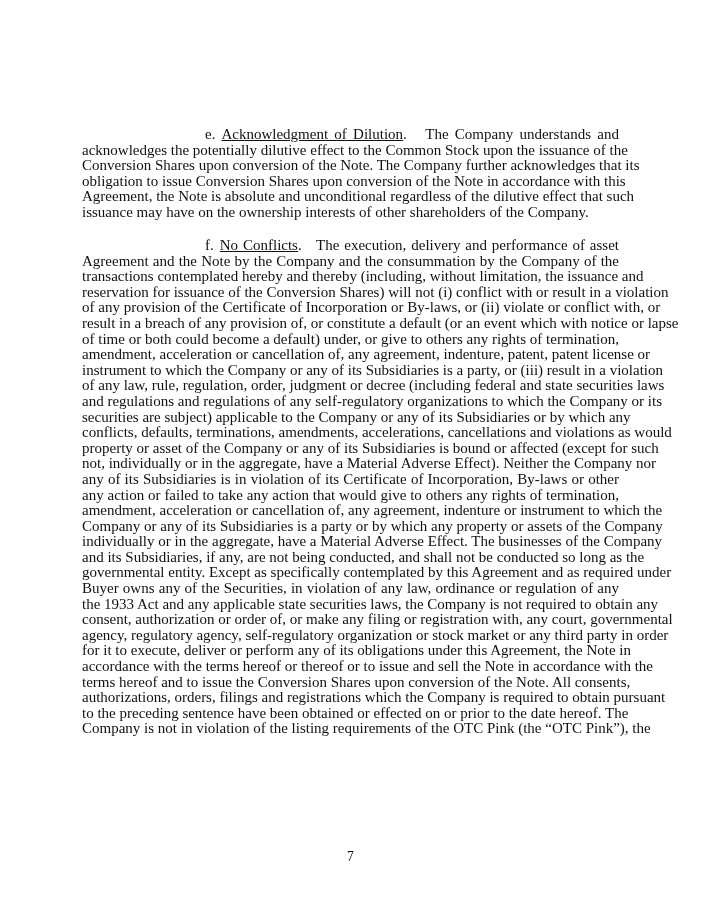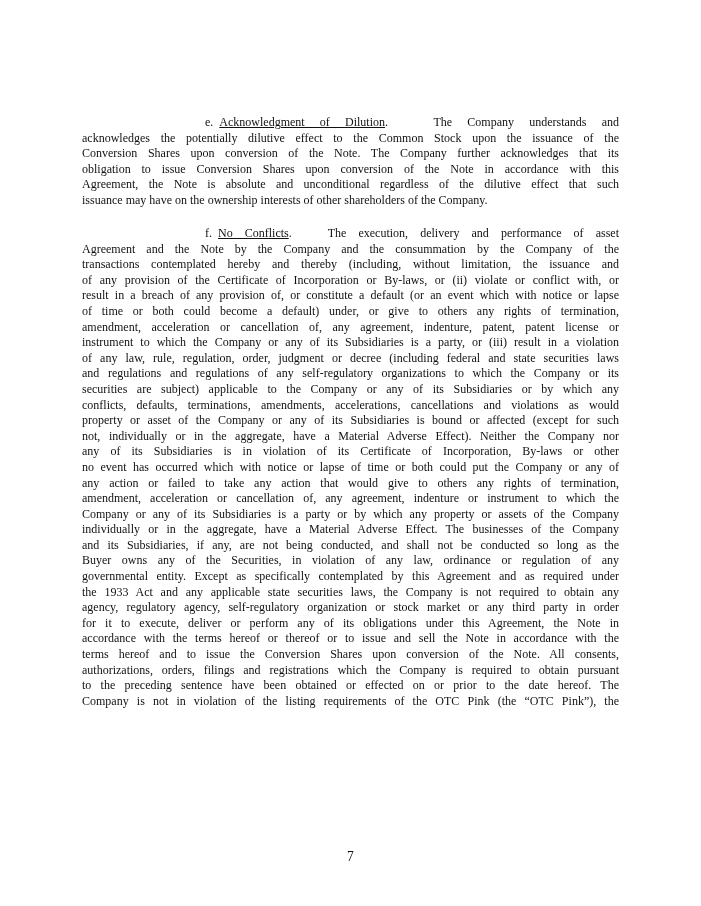--- a/index.html
+++ b/index.html
@@ -1,18 +1,18 @@
 <!DOCTYPE html>
 <html><head>
 <meta charset="utf-8">
 <style>
   html, body { margin: 0; padding: 0; background: #ffffff; }
   body { width: 701px; height: 906px; position: relative; overflow: hidden; }
   .page { position: absolute; left: 0; top: 0; width: 701px; height: 906px; background: #fff; }
-  .text { position: absolute; left: 82px; width: 537px; font-family: "Liberation Serif", "DejaVu Serif", serif; font-size: 12px; color: #111; }
+  .text { position: absolute; left: 82px; width: 537px; font-family: "Liberation Serif", "DejaVu Serif", serif; font-size: 15px; color: #111; margin-top: 12px; }
   .line { height: 15.6px; line-height: 15.6px; white-space: nowrap; text-align: justify; text-align-last: justify; }
   .line.last { text-align-last: left; }
   .line.first { padding-left: 123px; }
   .u { text-decoration: underline; text-underline-offset: 1px; }
   #para-e { top: 115px; }
   #para-f { top: 226px; }
   .pagenum { position: absolute; top: 849px; left: 0; width: 701px; text-align: center; font-family: "Liberation Serif", "DejaVu Serif", serif; font-size: 13.6px; color: #111; }
   .marker { padding-right: 6px; }
 </style>
 </head>
@@ -26,41 +26,42 @@
     <div class="line">Conversion Shares upon conversion of the Note.  The Company further acknowledges that its</div>
     <div class="line">obligation to issue Conversion Shares upon conversion of the Note in accordance with this</div>
     <div class="line">Agreement, the Note is absolute and unconditional regardless of the dilutive effect that such</div>
     <div class="line last">issuance may have on the ownership interests of other shareholders of the Company.</div>
   </div>
 
   <div class="text" id="para-f">
     <div class="line first"><span class="marker">f.</span><span class="u">No Conflicts</span><span>.</span>&nbsp;&nbsp; <span>The execution, delivery and performance of asset</span></div>
     <div class="line">Agreement and the Note by the Company and the consummation by the Company of the</div>
     <div class="line">transactions contemplated hereby and thereby (including, without limitation, the issuance and</div>
+    <div class="line">reservation for issuance of the Conversion Shares) will not (i) conflict with or result in a violation</div>
     <div class="line">of any provision of the Certificate of Incorporation or By-laws, or (ii) violate or conflict with, or</div>
     <div class="line">result in a breach of any provision of, or constitute a default (or an event which with notice or lapse</div>
     <div class="line">of time or both could become a default) under, or give to others any rights of termination,</div>
     <div class="line">amendment, acceleration or cancellation of, any agreement, indenture, patent, patent license or</div>
     <div class="line">instrument to which the Company or any of its Subsidiaries is a party, or (iii)  result in a violation</div>
     <div class="line">of any law, rule, regulation, order, judgment or decree (including federal and state securities laws</div>
     <div class="line">and regulations and regulations of any self-regulatory organizations to which the Company or its</div>
     <div class="line">securities are subject) applicable to the Company or any of its Subsidiaries or by which any</div>
     <div class="line">conflicts, defaults, terminations, amendments, accelerations, cancellations and violations as would</div>
     <div class="line">property or asset of the Company or any of its Subsidiaries is bound or affected (except for such</div>
     <div class="line">not, individually or in the aggregate, have a Material Adverse Effect).  Neither the Company nor</div>
     <div class="line">any of its Subsidiaries is in violation of its Certificate of Incorporation, By-laws or other</div>
-    <div class="line">no event has occurred which with notice or lapse of time or both could put the Company or any of</div>
     <div class="line">any action or failed to take any action that would give to others any rights of termination,</div>
     <div class="line">amendment, acceleration or cancellation of, any agreement, indenture or instrument to which the</div>
     <div class="line">Company or any of its Subsidiaries is a party or by which any property or assets of the Company</div>
     <div class="line">individually or in the aggregate, have a Material Adverse Effect. The businesses of the Company</div>
     <div class="line">and its Subsidiaries, if any, are not being conducted, and shall not be conducted so long as the</div>
+    <div class="line">governmental entity.  Except as specifically contemplated by this Agreement and as required under</div>
     <div class="line">Buyer owns any of the Securities, in violation of any law, ordinance or regulation of any</div>
-    <div class="line">governmental entity.  Except as specifically contemplated by this Agreement and as required under</div>
     <div class="line">the 1933 Act and any applicable state securities laws, the Company is not required to obtain any</div>
+    <div class="line">consent, authorization or order of, or make any filing or registration with, any court, governmental</div>
     <div class="line">agency, regulatory agency, self-regulatory organization or stock market or any third party in order</div>
     <div class="line">for it to execute, deliver or perform any of its obligations under this Agreement, the Note in</div>
     <div class="line">accordance with the terms hereof or thereof or to issue and sell the Note in accordance with the</div>
     <div class="line">terms hereof and to issue the Conversion Shares upon conversion of the Note.  All consents,</div>
     <div class="line">authorizations, orders, filings and registrations which the Company is required to obtain pursuant</div>
     <div class="line">to the preceding sentence have been obtained or effected on or prior to the date hereof.  The</div>
     <div class="line">Company is not in violation of the listing requirements of the OTC Pink (the “OTC Pink”), the</div>
   </div>
 
   <div class="pagenum">7</div>

